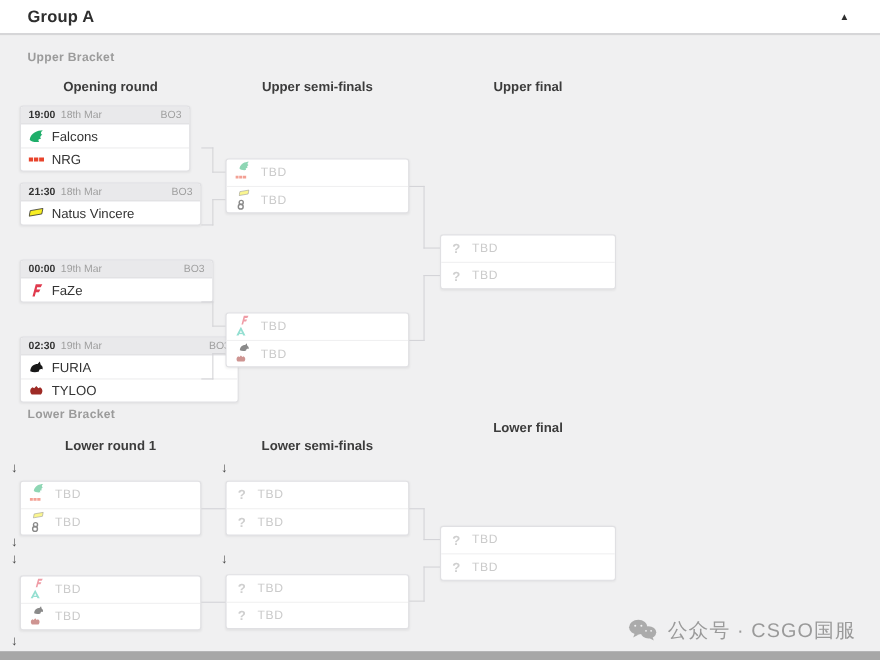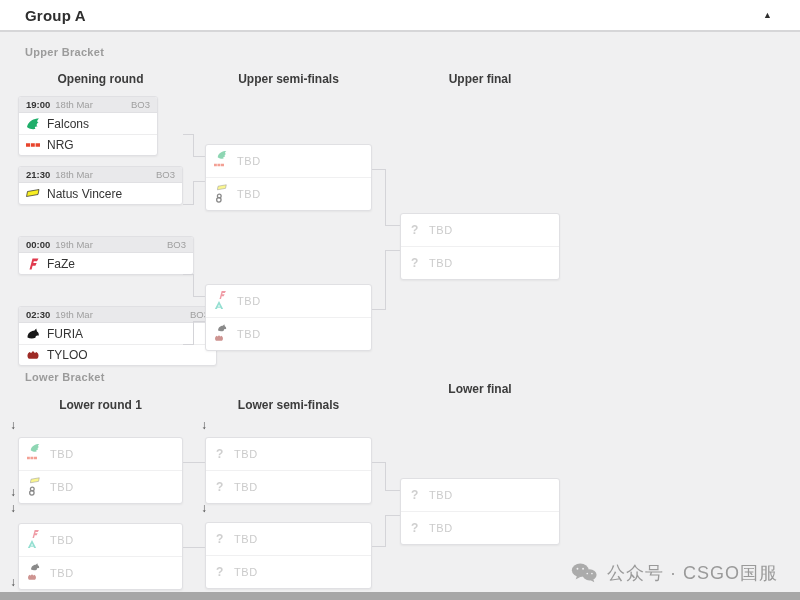--- a/index.html
+++ b/index.html
@@ -40,21 +40,21 @@
   .match-format { color:#9f9f9f; }
   .team-row {
     height:21px; display:flex; align-items:center; padding:0 7px;
     font-size:12px; color:#333;
   }
   .team-row + .team-row { border-top:1px solid #ededee; }
   .team-logo { width:14px; height:14px; margin-right:7px; flex:0 0 14px; }
   .team-logo svg { width:100%; height:100%; display:block; }
 
   .tbd-row {
-    height:24px; display:flex; align-items:center; padding:16px 7px;
+    height:24px; display:flex; align-items:center; padding:4px 7px;
     font-size:11px; color:#cbcbcb; letter-spacing:.6px;
   }
   .tbd-row + .tbd-row { border-top:1px solid #f0f0f1; }
   .logo-stack { position:relative; width:18px; height:22px; margin-right:6px; opacity:.5; flex:0 0 18px; }
   .logo-stack .mini { position:absolute; width:10px; height:10px; }
   .logo-stack .mini svg { width:100%; height:100%; display:block; }
   .logo-stack .mini.m-top { left:4px; top:0; }
   .logo-stack .mini.m-bot { left:1px; top:10px; }
   .q-mark { width:14px; margin-right:7px; font-size:12px; font-weight:bold; color:#cfcfcf; text-align:center; flex:0 0 14px; }
 
@@ -85,21 +85,21 @@
 <span class="section-label" style="left:25px; top:46px;">Upper Bracket</span>
 <span class="col-header" style="left:18px; top:72px; width:165px;text-align:center;">Opening round</span>
 <span class="col-header" style="left:205px; top:72px; width:167px;">Upper semi-finals</span>
 <span class="col-header" style="left:400px; top:72px; width:160px;">Upper final</span>
 
 <span class="section-label" style="left:25px; top:371px;">Lower Bracket</span>
 <span class="col-header" style="left:18px; top:398px; width:165px;">Lower round 1</span>
 <span class="col-header" style="left:205px; top:398px; width:167px;">Lower semi-finals</span>
 <span class="col-header" style="left:400px; top:382px; width:160px;text-align:center;">Lower final</span>
 
-<div class="match-card" style="left:18px; top:96px; width:140px;">
+<div class="match-card" style="left:18px; top:96px; width:155px;">
   <div class="match-head">
     <span class="match-time">19:00</span>
     <span class="match-date">18th Mar</span>
     <span class="match-format">BO3</span>
   </div>
   <div class="team-row">
     <span class="team-logo">
         <svg viewBox="0 0 14 14">
           <path d="M1 10C2 4 8 1.5 13 1.5 10.5 3.5 11 5 12.5 5.5 10 7 10.5 8.5 11.5 9.5 8.5 9 8.5 10.5 9.5 12 5.5 12.5 2 11.5 1 10Z" fill="#1fae6a"></path>
         </svg>

